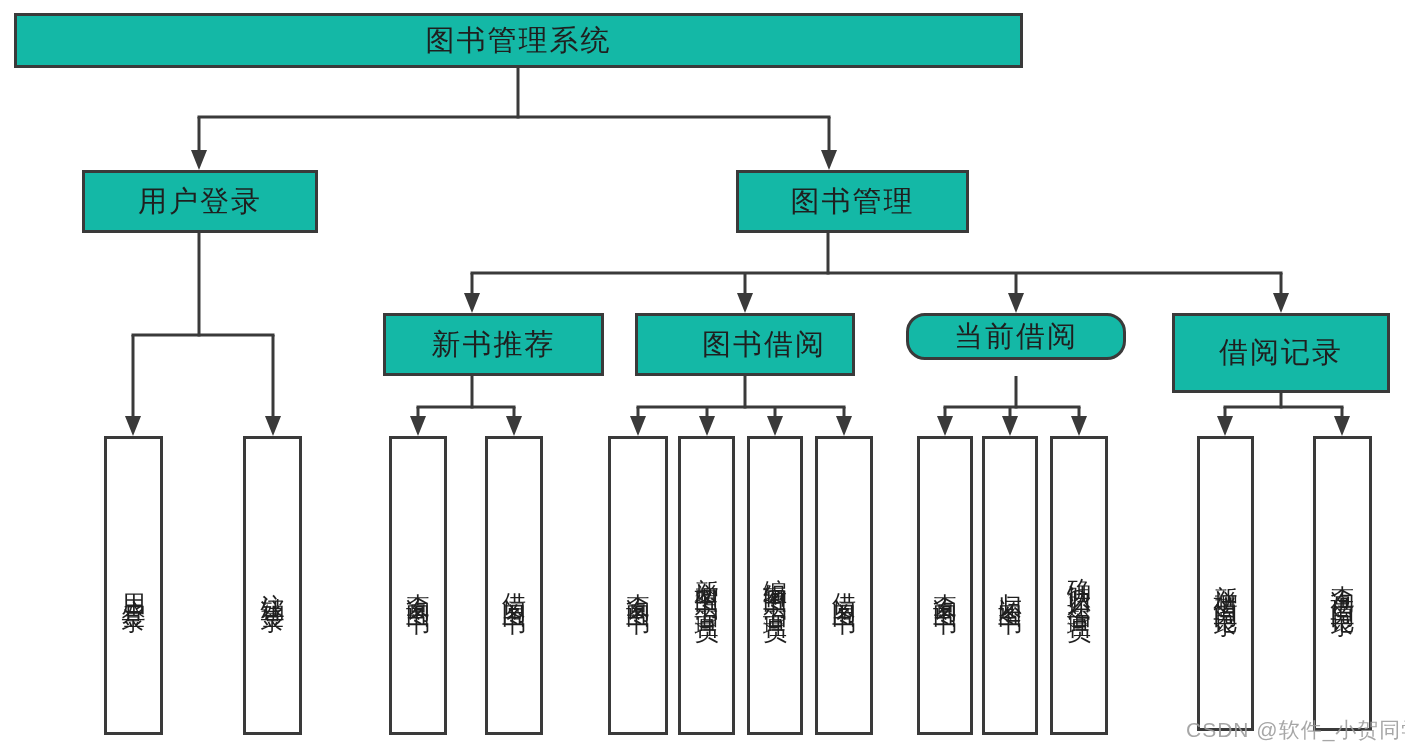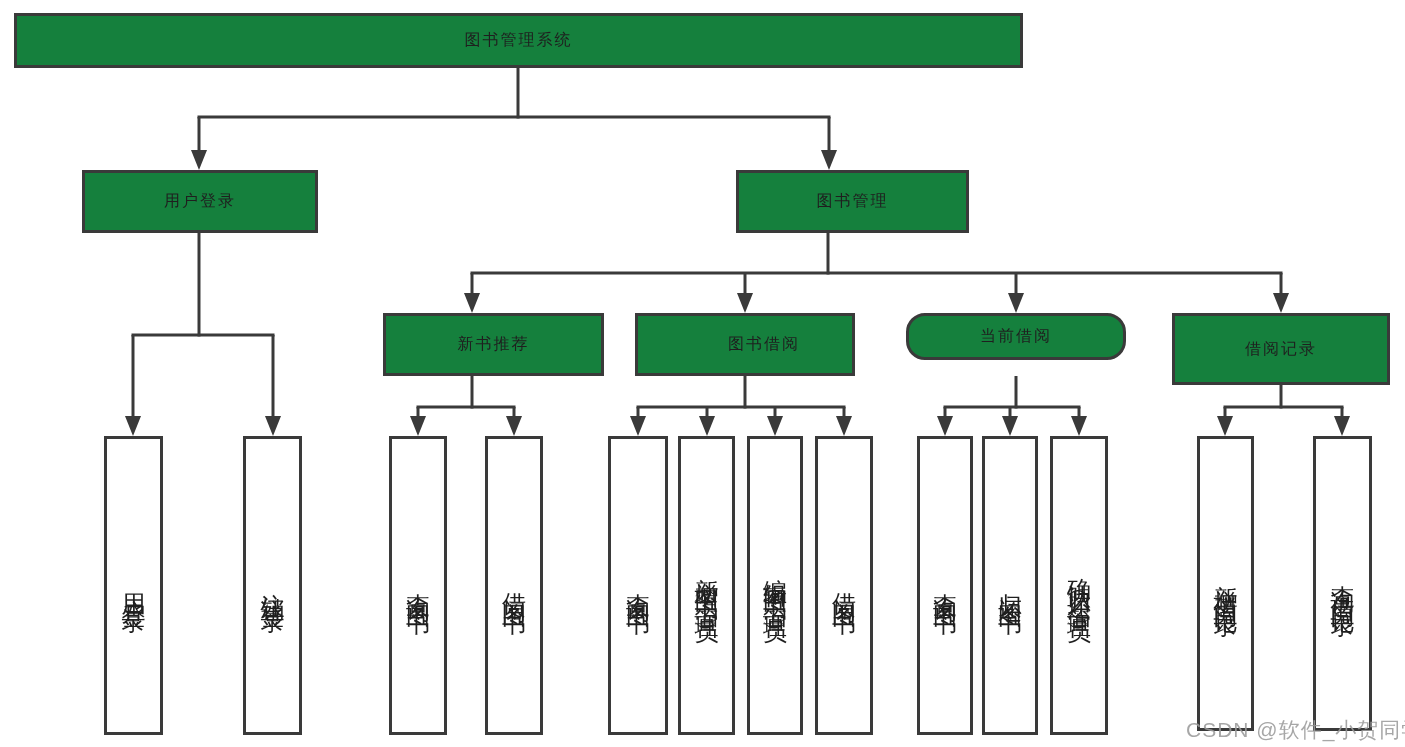--- a/index.html
+++ b/index.html
@@ -5,23 +5,23 @@
   html,body { margin:0; padding:0; background:#ffffff; }
   .stage {
     position:relative; width:1405px; height:747px;
     background:#ffffff; overflow:hidden;
     font-family:"Liberation Sans", sans-serif;
     color:#1f1f1f;
   }
   .connectors { position:absolute; left:0; top:0; width:1405px; height:747px; pointer-events:none; }
   .node {
     position:absolute; box-sizing:border-box;
-    border:3px solid #3a3a3a; background:#15803d;
+    border:3px solid #3a3a3a; background:#14b8a6;
     display:flex; align-items:center; justify-content:center;
-    font-size:16px; letter-spacing:2px; text-align:center;
+    font-size:29px; letter-spacing:2px; text-align:center;
     white-space:nowrap;
   }
   .vnode {
     position:absolute; box-sizing:border-box;
     border:3px solid #3a3a3a; background:#ffffff;
     display:flex; align-items:center; justify-content:center;
     writing-mode:vertical-rl; text-orientation:mixed;
     font-size:24px; letter-spacing:6px; line-height:1;
   }
   .watermark {
@@ -111,21 +111,21 @@
   </svg>
 
   <div class="node" style="left:14px; top:13px; width:1009px; height:55px;">图书管理系统</div>
 
   <div class="node" style="left:82px; top:170px; width:236px; height:63px;">用户登录</div>
   <div class="node" style="left:712px; top:170px; width:233px; height:63px;margin-left:24px;">图书管理</div>
 
   <div class="node" style="left:362px; top:313px; width:221px; height:63px;margin-left:21px;">新书推荐</div>
   <div class="node" style="left:635px; top:313px; width:220px; height:63px;padding-left:38px;">图书借阅</div>
   <div class="node" style="left:906px; top:313px; width:220px; height:47px;border-radius:19px;">当前借阅</div>
-  <div class="node" style="left:1172px; top:313px; width:218px; height:72px;">借阅记录</div>
+  <div class="node" style="left:1172px; top:313px; width:218px; height:80px;">借阅记录</div>
 
   <div class="vnode" style="left:104px; top:436px; width:59px; height:299px;">用户登录</div>
   <div class="vnode" style="left:243px; top:436px; width:59px; height:299px;">注销登录</div>
 
   <div class="vnode" style="left:389px; top:436px; width:58px; height:299px;">查询图书</div>
   <div class="vnode" style="left:485px; top:436px; width:58px; height:299px;">借阅图书</div>
 
   <div class="vnode" style="left:608px; top:436px; width:60px; height:299px;">查询图书</div>
   <div class="vnode" style="left:678px; top:436px; width:57px; height:299px;">新增图书（管理员）</div>
   <div class="vnode" style="left:747px; top:436px; width:56px; height:299px;">编辑图书（管理员）</div>

